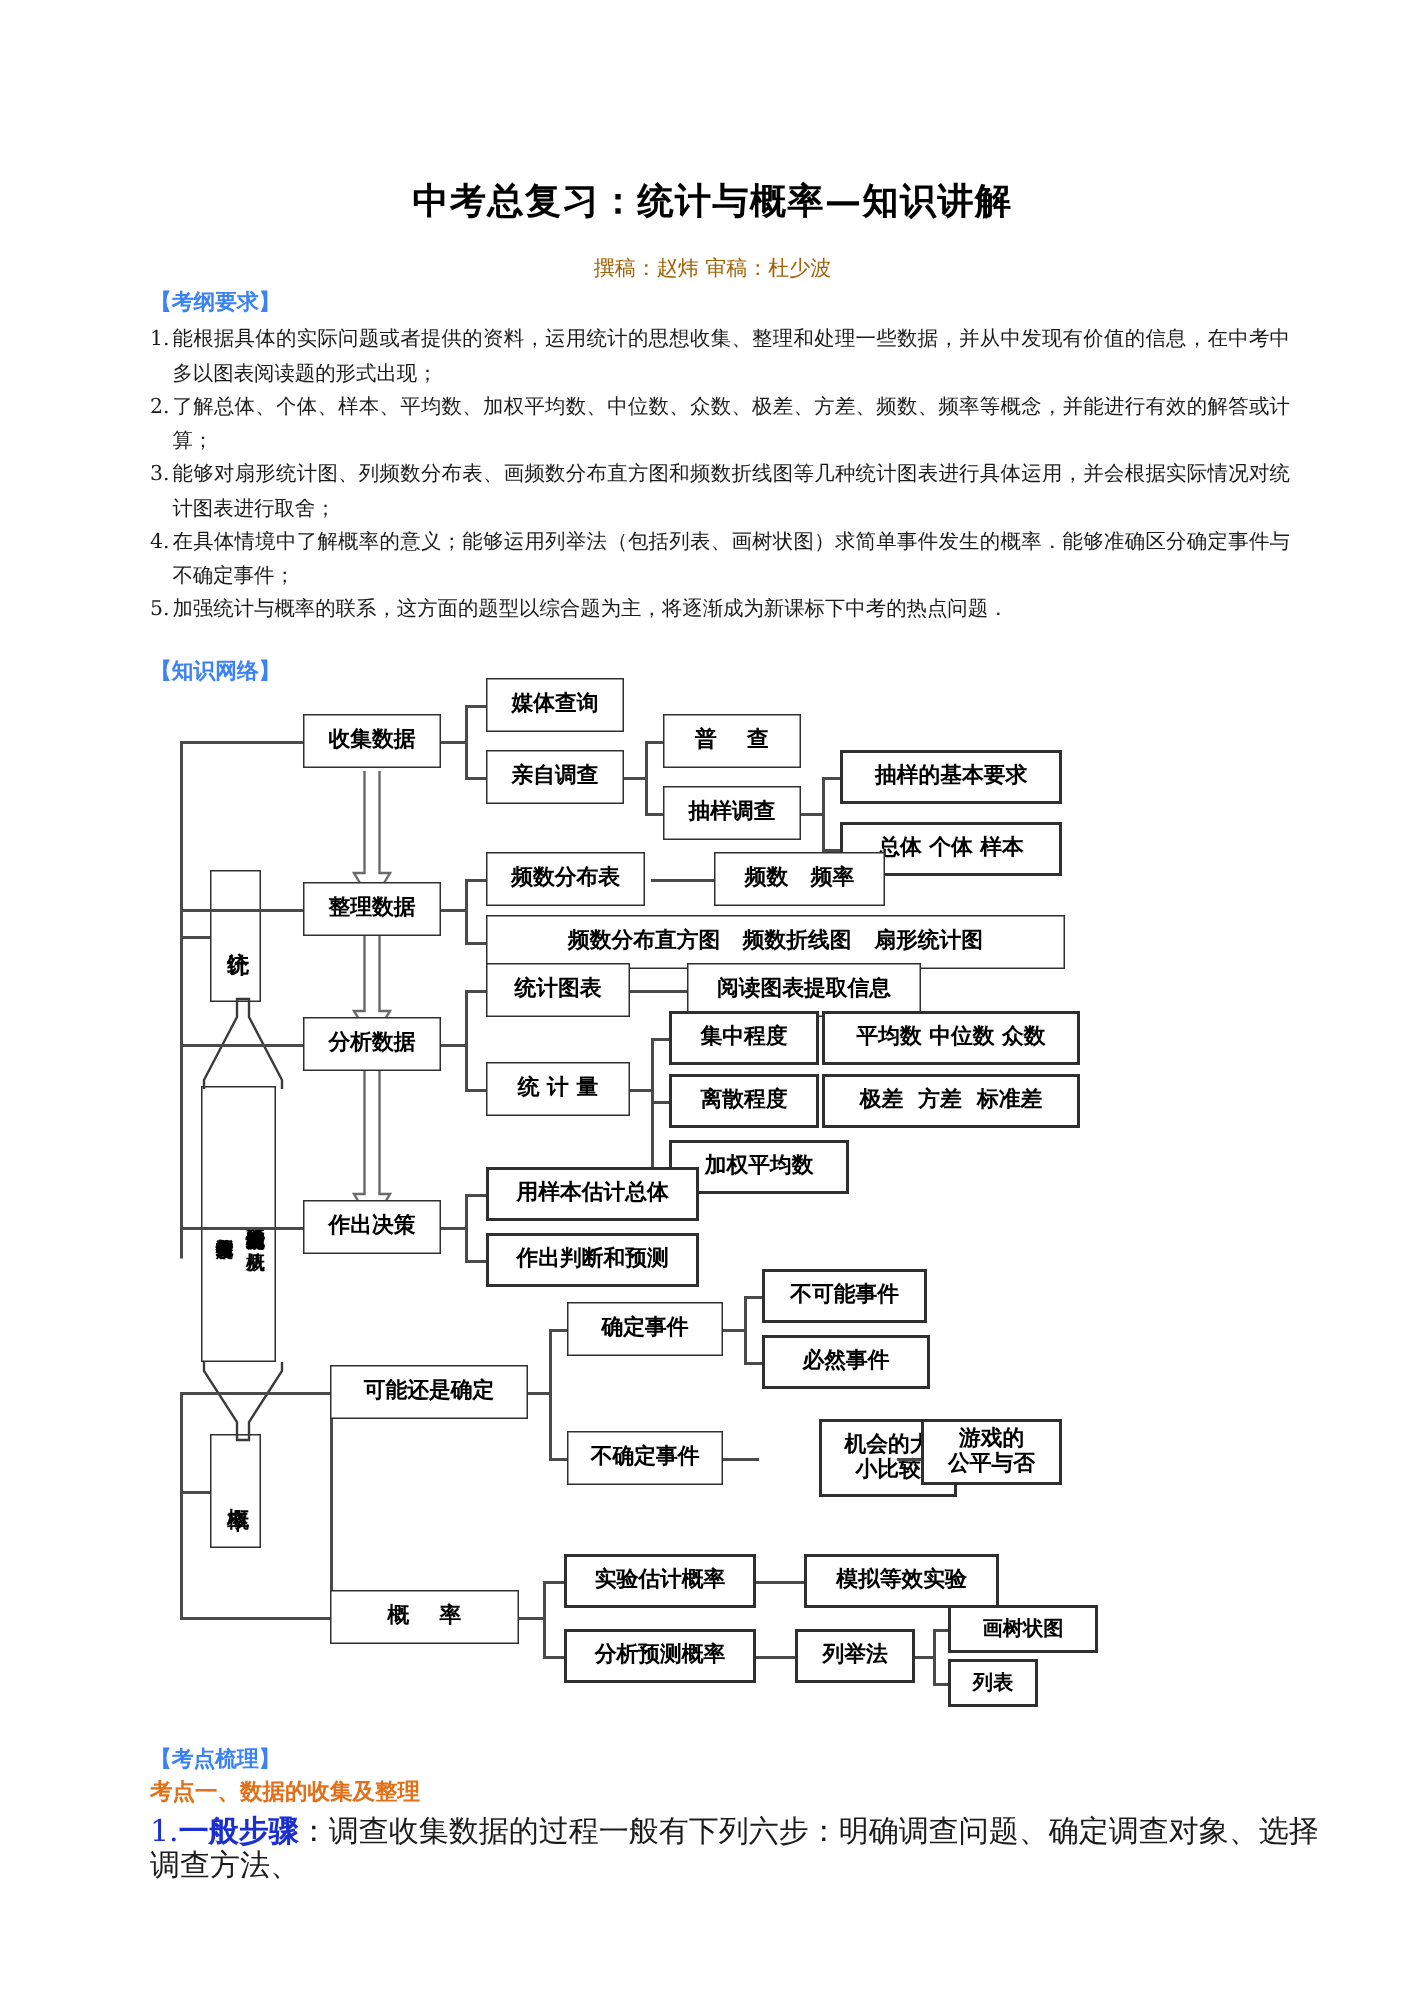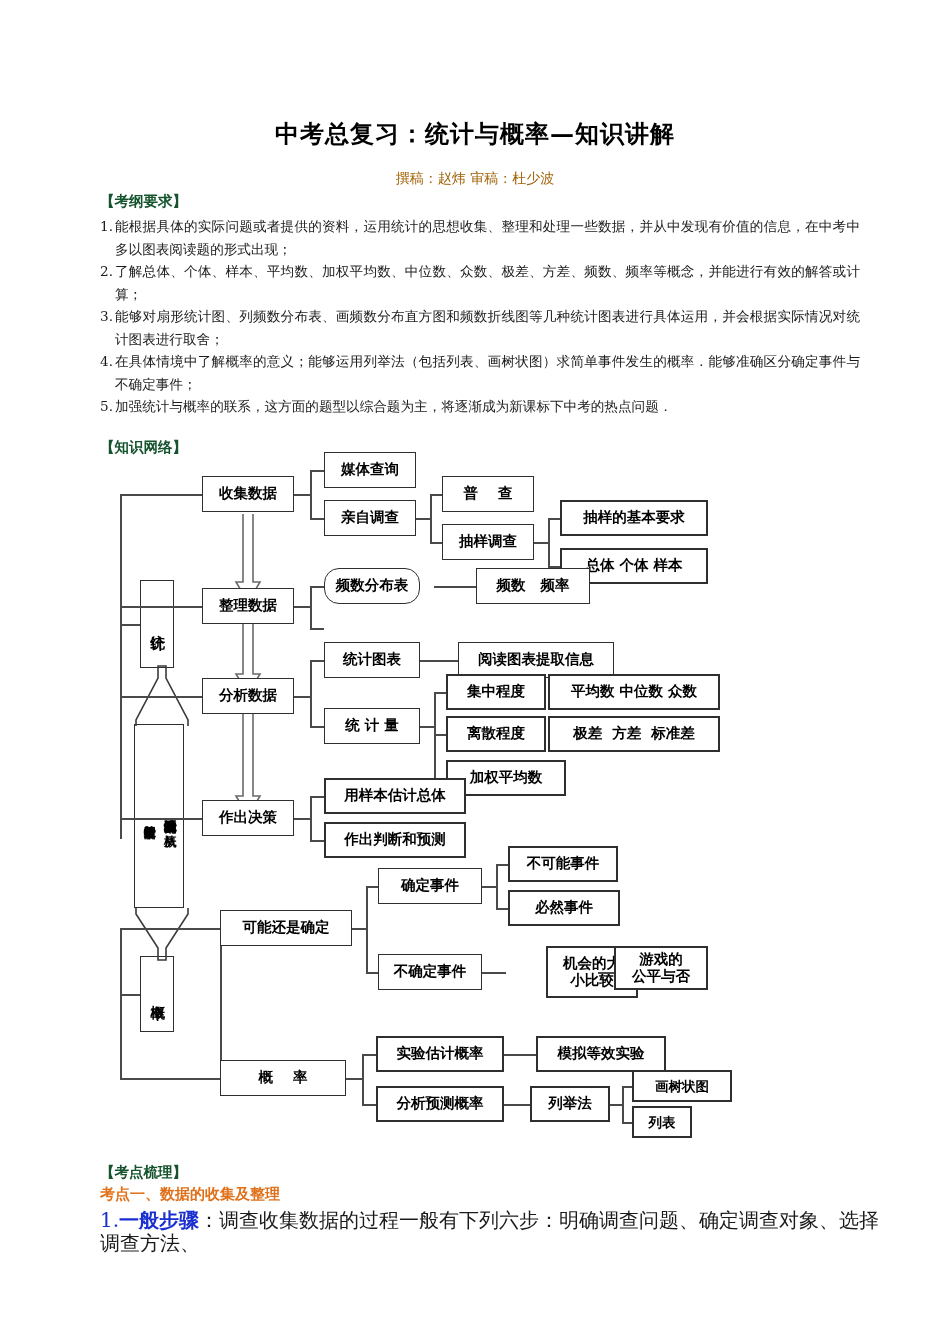--- a/index.html
+++ b/index.html
@@ -17,21 +17,21 @@
     font-family:"DejaVu Serif","Liberation Serif",serif;
   }
   .doc-byline{
     position:absolute;left:0;top:170px;width:950px;text-align:center;
     font-size:14px;color:#a16207;
     font-family:"DejaVu Serif","Liberation Serif",serif;
   }
 
   
   .sec-green{
-    color:#14532d;font-weight:bold;font-size:14.5px;
+    color:#3b82f6;font-weight:bold;font-size:14.5px;
     font-family:Liberation Mono, monospace;
   }
   .sec-orange{
     color:#e1701a;font-weight:bold;font-size:15px;
     font-family:"DejaVu Serif","Liberation Serif",serif;
   }
   .blue-b{color:#1b2fd0;font-weight:bold;}
   .blue-n{color:#1b2fd0;}
 
   
@@ -161,23 +161,24 @@
 
     <svg class="arrow" style="left:114px;top:56px;" width="28" height="90" viewBox="0 0 28 90">
       <path d="M9 0 L9 68 L2 68 L14 88 L26 68 L19 68 L19 0" fill="none" stroke="#6a6a6a" stroke-width="1.6"></path>
     </svg>
 
     <div class="nd" style="left:82px;top:130px;width:92px;height:36px;">整理数据</div>
     <div class="ln h" style="left:174px;top:148px;width:16px;"></div>
     <div class="ln v" style="left:190px;top:128px;height:42px;"></div>
     <div class="ln h" style="left:190px;top:128px;width:14px;"></div>
     <div class="ln h" style="left:190px;top:170px;width:14px;"></div>
-    <div class="nd" style="left:204px;top:110px;width:96px;height:36px;border-radius:15px;">频数分布表</div>
+    <div class="nd" style="left:204px;top:110px;width:106px;height:36px;">频数分布表</div>
     <div class="ln h" style="left:314px;top:128px;width:42px;"></div>
     <div class="nd" style="left:356px;top:110px;width:114px;height:36px;">频数   频率</div>
+    <div class="nd" style="left:204px;top:152px;width:386px;height:36px;">频数分布直方图   频数折线图   扇形统计图</div>
 
     <svg class="arrow" style="left:114px;top:166px;" width="28" height="72" viewBox="0 0 28 72">
       <path d="M9 0 L9 50 L2 50 L14 70 L26 50 L19 50 L19 0" fill="none" stroke="#6a6a6a" stroke-width="1.6"></path>
     </svg>
 
     <div class="nd" style="left:82px;top:220px;width:92px;height:36px;">分析数据</div>
     <div class="ln h" style="left:174px;top:238px;width:16px;"></div>
     <div class="ln v" style="left:190px;top:202px;height:66px;"></div>
     <div class="ln h" style="left:190px;top:202px;width:14px;"></div>
     <div class="ln h" style="left:190px;top:268px;width:14px;"></div>

